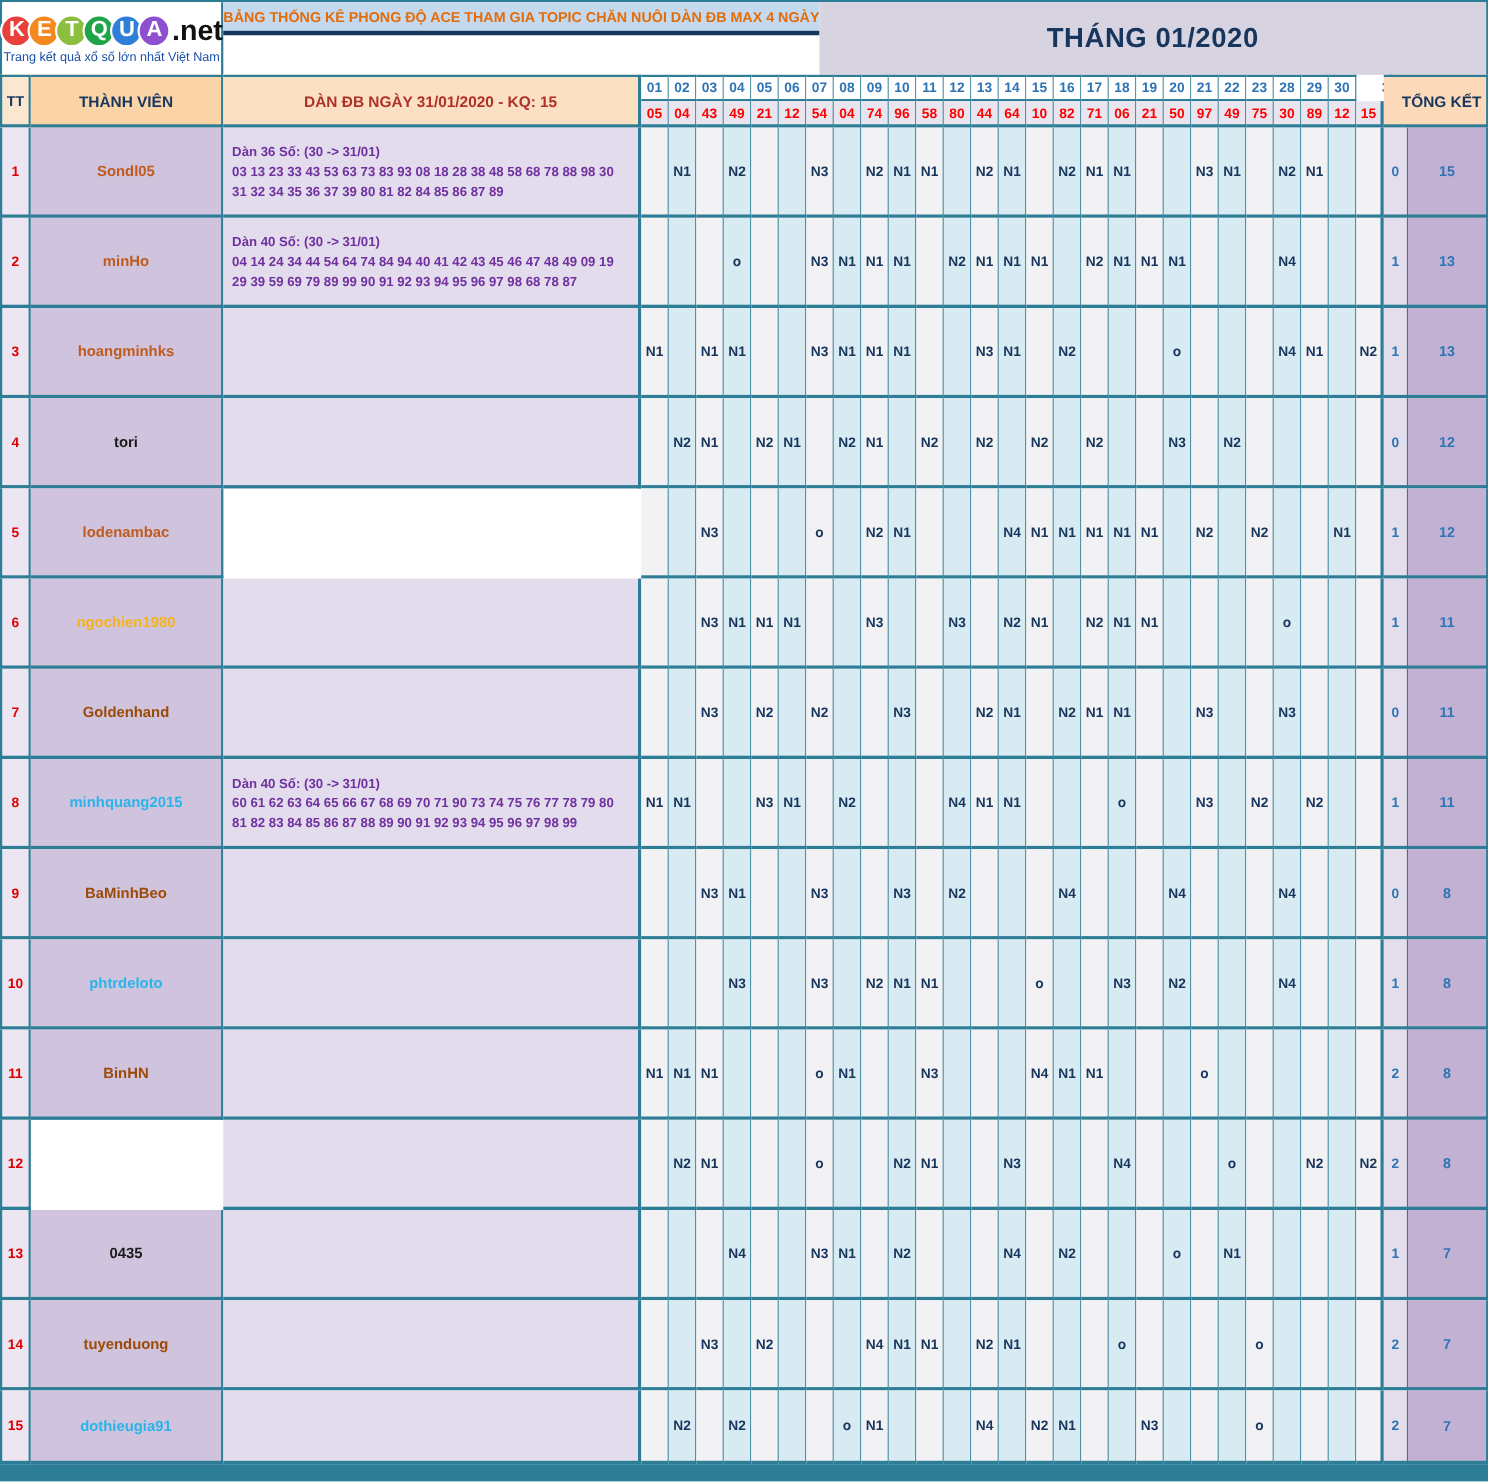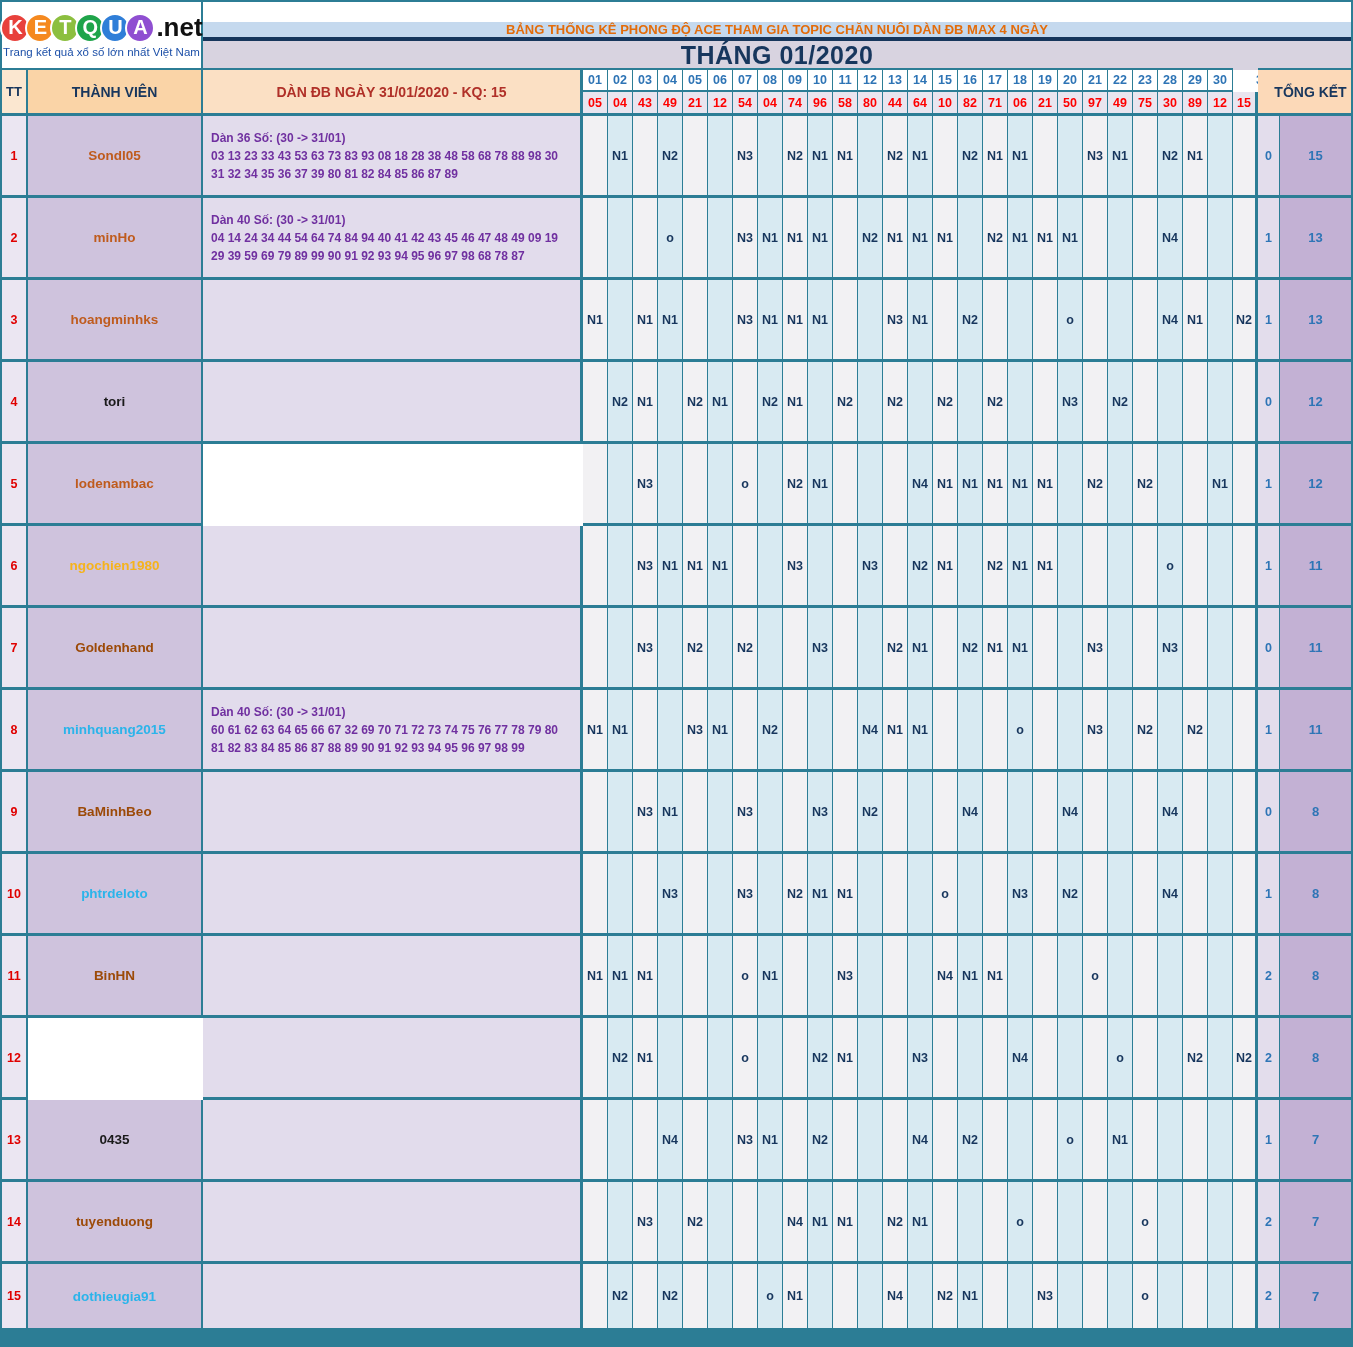--- a/index.html
+++ b/index.html
@@ -6,21 +6,21 @@
   *{box-sizing:border-box;}
   .app{width:1353px;height:1347px;font-family:"Liberation Sans",sans-serif;overflow:hidden;background:#fff;}
   
   .top{display:flex;height:68px;border-top:2px solid #2c7d95;border-left:2px solid #2c7d95;border-right:2px solid #2c7d95;}
   .logo-block{width:201px;background:#fff;border-right:2px solid #2c7d95;display:flex;flex-direction:column;align-items:center;justify-content:center;}
   .logo-row{display:flex;align-items:center;}
   .logo-circle{width:30px;height:30px;border-radius:50%;color:#fff;font-weight:bold;font-size:20px;display:flex;align-items:center;justify-content:center;margin-left:-5px;border:2px solid #fff;}
   .logo-circle:first-child{margin-left:0;}
   .logo-net{color:#111;font-weight:bold;font-size:26px;margin-left:1px;}
   .logo-tagline{color:#1d50a8;font-size:11.5px;margin-top:3px;white-space:nowrap;}
-  .banner-area{flex:1;display:flex;flex-direction:column;margin-top:20px;}
+  .banner-area{flex:1;display:flex;flex-direction:row;}
   .banner{height:30px;background:#c5d9ee;border-bottom:4px solid #16365c;display:flex;align-items:center;justify-content:center;color:#e36c0a;font-weight:bold;font-size:13px;}
   .month{flex:1;background:#d8d3e0;display:flex;align-items:center;justify-content:center;color:#17365d;font-weight:bold;font-size:25px;letter-spacing:.5px;}
   
   .grid{display:grid;grid-template-columns:28px 175px 380px repeat(27,25px) 22px 73px;grid-template-rows:24px 24px repeat(14,82px) 67px;width:1353px;}
   .c{display:flex;align-items:center;justify-content:center;border-right:1px solid #2c7d95;border-bottom:3px solid #2c7d95;font-weight:bold;}
   .hdr{border-top:2px solid #2c7d95;}
   .tt-h{background:#fbe7d0;color:#17365d;font-size:13px;border-left:2px solid #2c7d95;border-right:2px solid #2c7d95;}
   .mem-h{background:#fad4a7;color:#17365d;font-size:14px;border-right:2px solid #2c7d95;}
   .dan-h{background:#fbe0c4;color:#b03028;font-size:14px;border-right:3px solid #2c7d95;}
   .tot-h{background:#fcd9b8;color:#17365d;font-size:14px;border-right:2px solid #2c7d95;}
@@ -350,21 +350,21 @@
       <div class="c dc colc" style="grid-area: 9 / 27;">N3</div>
       <div class="c dc colw" style="grid-area: 9 / 28;"></div>
       <div class="c dc colc" style="grid-area: 9 / 29;"></div>
       <div class="c dc colw blast" style="grid-area: 9 / 30;"></div>
       <div class="c tot1" style="grid-area: 9 / 31;">0</div>
       <div class="c tot2" style="grid-area: 9 / 32;">11</div>
       <div class="c ttc" style="grid-area: 10 / 1;">8</div>
       <div class="c namec" style="grid-area: 10 / 2; color: rgb(43, 180, 234);">minhquang2015</div>
       <div class="c danc" style="grid-area: 10 / 3;">
         <div class="dan-line">Dàn 40 Số: (30 -&gt; 31/01)</div>
-        <div class="dan-line">60 61 62 63 64 65 66 67 32 69 70 71 72 73 74 75 76 77 78 79 80</div>
+        <div class="dan-line">60 61 62 63 64 65 66 67 68 69 70 71 90 73 74 75 76 77 78 79 80</div>
         <div class="dan-line">81 82 83 84 85 86 87 88 89 90 91 92 93 94 95 96 97 98 99</div>
       </div>
       <div class="c dc colw" style="grid-area: 10 / 4;">N1</div>
       <div class="c dc colc" style="grid-area: 10 / 5;">N1</div>
       <div class="c dc colw" style="grid-area: 10 / 6;"></div>
       <div class="c dc colc" style="grid-area: 10 / 7;"></div>
       <div class="c dc colw" style="grid-area: 10 / 8;">N3</div>
       <div class="c dc colc" style="grid-area: 10 / 9;">N1</div>
       <div class="c dc colw" style="grid-area: 10 / 10;"></div>
       <div class="c dc colc" style="grid-area: 10 / 11;">N2</div>

